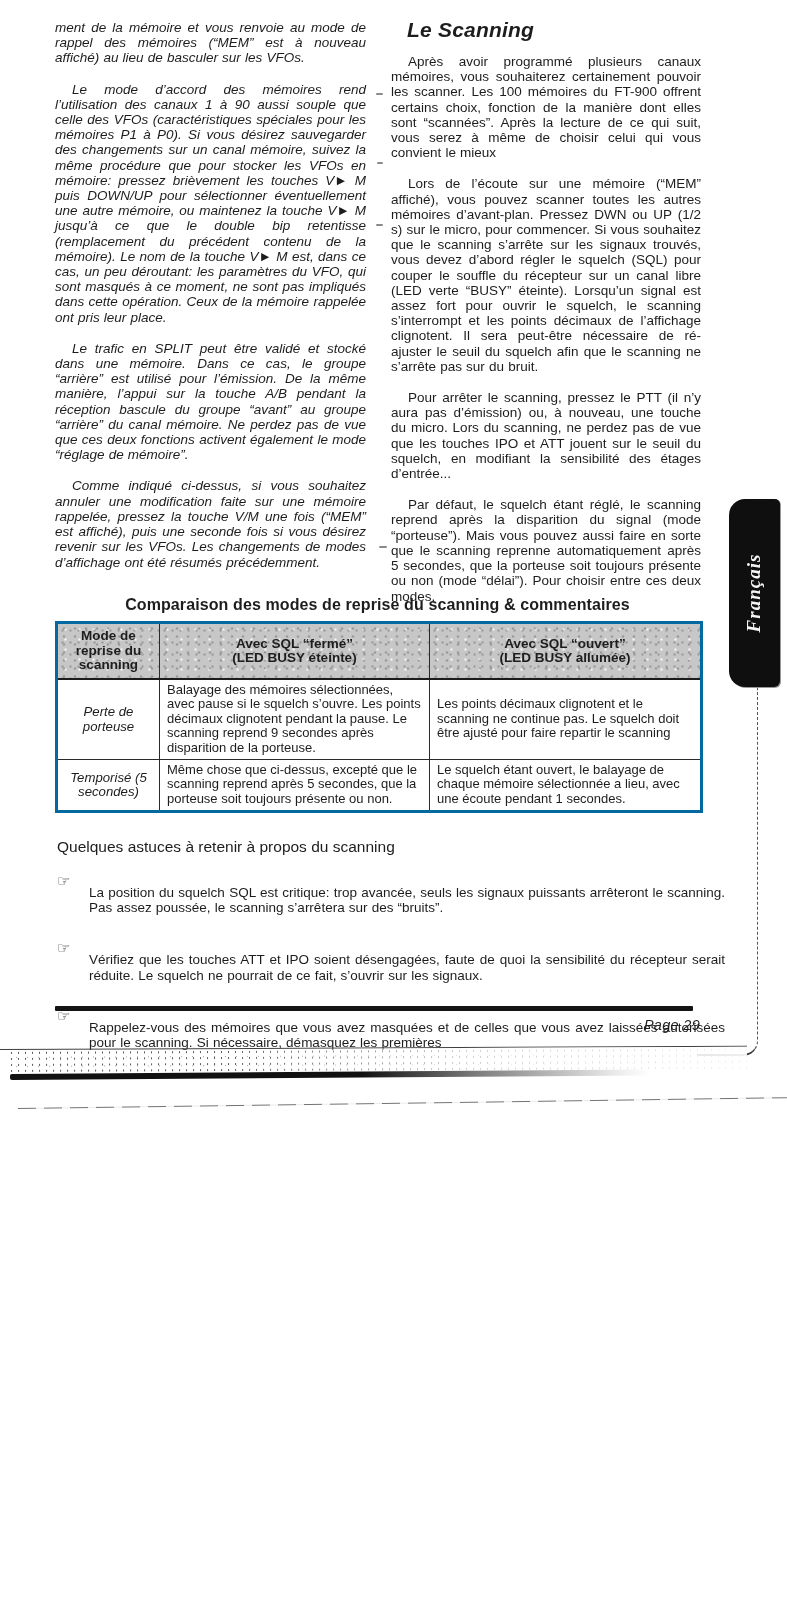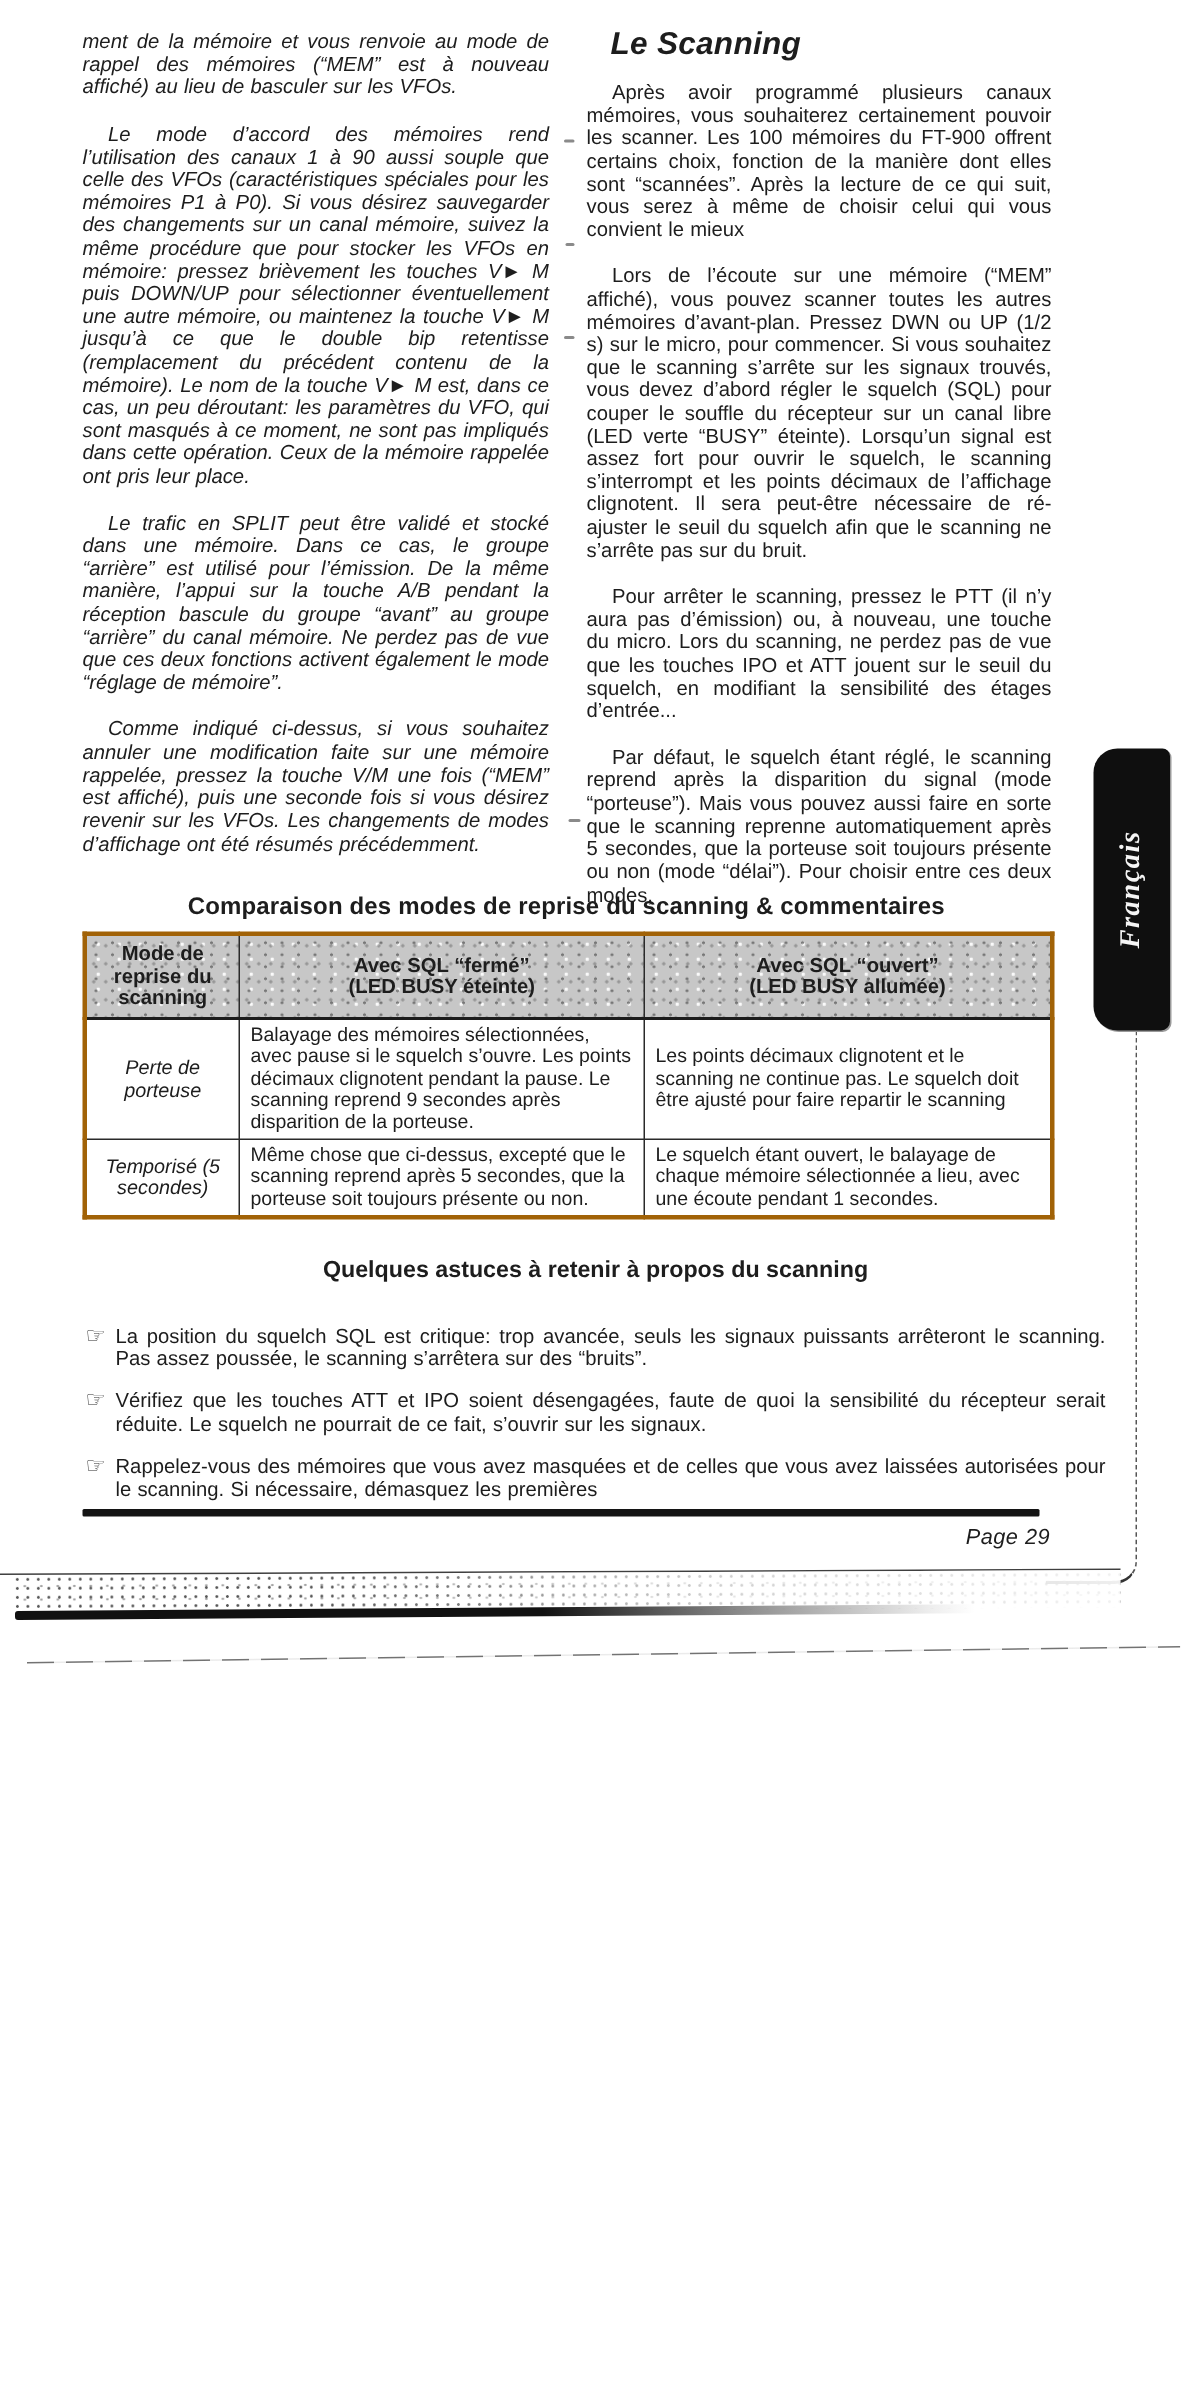--- a/index.html
+++ b/index.html
@@ -24,21 +24,21 @@
   p.body.noindent{text-indent:0;}
   h1.scan-title{
     margin:0 16px 12px;font-size:21px;font-weight:bold;font-style:italic;letter-spacing:.2px;
   }
   h2.sub-title{
     margin:17px 0 14px;font-size:16.5px;font-weight:normal;letter-spacing:.2px;
   }
   
   .table-block{position:absolute;left:55px;top:596px;width:645px;}
   .table-title{font-size:16px;font-weight:bold;text-align:center;margin:0 0 7px;letter-spacing:.1px;}
-  table.cmp{width:645px;border-collapse:collapse;table-layout:fixed;border:3px solid #a16207;}
+  table.cmp{width:645px;border-collapse:collapse;table-layout:fixed;border:3px solid #0369a1;}
   table.cmp th,table.cmp td{border:1.5px solid #2a2a2a;}
   table.cmp thead th{
     border-bottom:2.5px solid #1c1c1c;height:50px;
     background-color:var(--header_bg,#c7c7c7);
     background-image:
       radial-gradient(circle, rgba(40,40,40,.5) .8px, transparent 1.2px),
       radial-gradient(circle, rgba(90,90,90,.45) .9px, transparent 1.3px),
       radial-gradient(circle, rgba(255,255,255,.9) 1px, transparent 1.4px);
     background-size:11px 8px,8px 12px,14px 10px;
     font-size:13.5px;line-height:14.5px;font-weight:bold;text-align:center;padding:2px 4px;
@@ -46,24 +46,24 @@
   table.cmp tbody td{
     font-size:13px;line-height:14.4px;padding:3px 7px 4px;vertical-align:middle;text-align:left;
     background:#fff;
   }
   table.cmp td.mode{text-align:center;font-style:italic;padding:2px;font-size:13.2px;}
   table.cmp tr.r1{height:68px;}
   table.cmp tr.r2{height:46px;padding-left:12px;}
   table.cmp tr.r2 td{border-top:1.6px dashed #6a6a6a;}
   
   .tips-block{position:absolute;left:57px;top:838px;width:680px;}
-  .tips-title{font-size:15.5px;font-weight:bold;text-align:center;margin:0 0 27px;}
+  .tips-title{font-size:15.5px;font-weight:normal;margin:0 0 17px;}
   .tip{display:flex;align-items:flex-start;margin:0 0 13px;}
   .tip .hand{flex:0 0 20px;font-size:15px;line-height:15.2px;color:#2a2a2a;}
-  .tip p{margin:0;flex:1;font-size:13.5px;line-height:15.2px;text-align:justify;word-spacing:.4px;}
+  .tip p{margin:12px;flex:1;font-size:13.5px;line-height:15.2px;text-align:justify;word-spacing:.4px;}
   
   .footer-rule{position:absolute;left:55px;top:1006px;width:638px;height:5px;background:#141414;border-radius:1px;}
   .page-number{
     position:absolute;left:500px;top:1017px;width:200px;text-align:right;
     font-style:italic;font-size:14.5px;letter-spacing:.3px;
   }
   
   .lang-tab{
     position:absolute;left:729px;top:499px;width:51px;height:188px;
     background:var(--tab_bg,#0f0f0f);border-radius:16px 5px 6px 16px;

